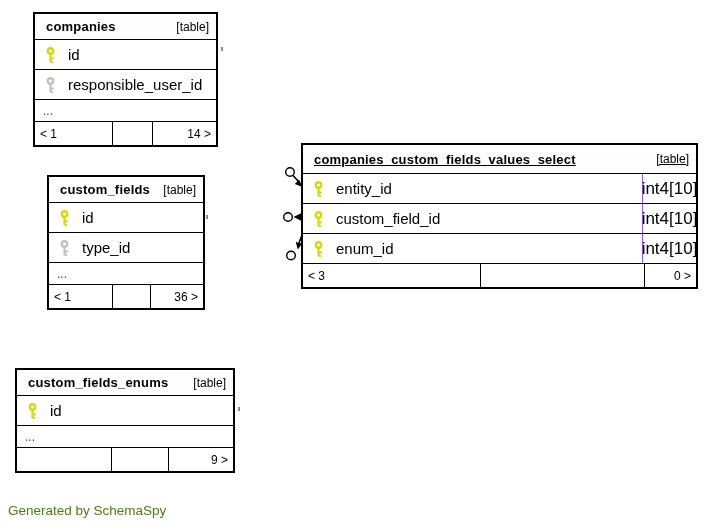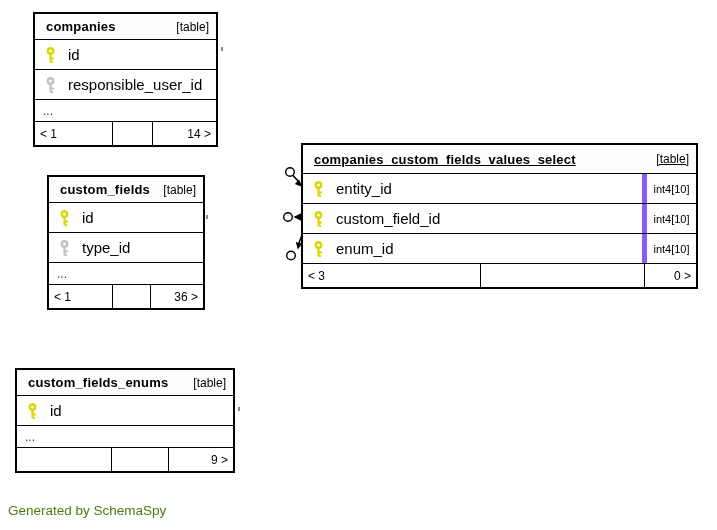--- a/index.html
+++ b/index.html
@@ -56,22 +56,22 @@
     flex: none;
   }
   .col-label { font-size: 15px; white-space: nowrap; }
   .col-type-cell {
     width: 54px;
     flex: none;
     align-self: stretch;
     display: flex;
     align-items: center;
     justify-content: center;
-    border-left: 5px solid #8b5cf6;
-    font-size: 11px;
+    border-left: 1px solid #8b5cf6;
+    font-size: 17px;
   }
   .ellipsis-row {
     height: 22px;
     display: flex;
     align-items: center;
     padding-left: 8px;
     border-bottom: 1px solid #000;
     font-size: 12px;
     color: #3c3c3c;
   }

